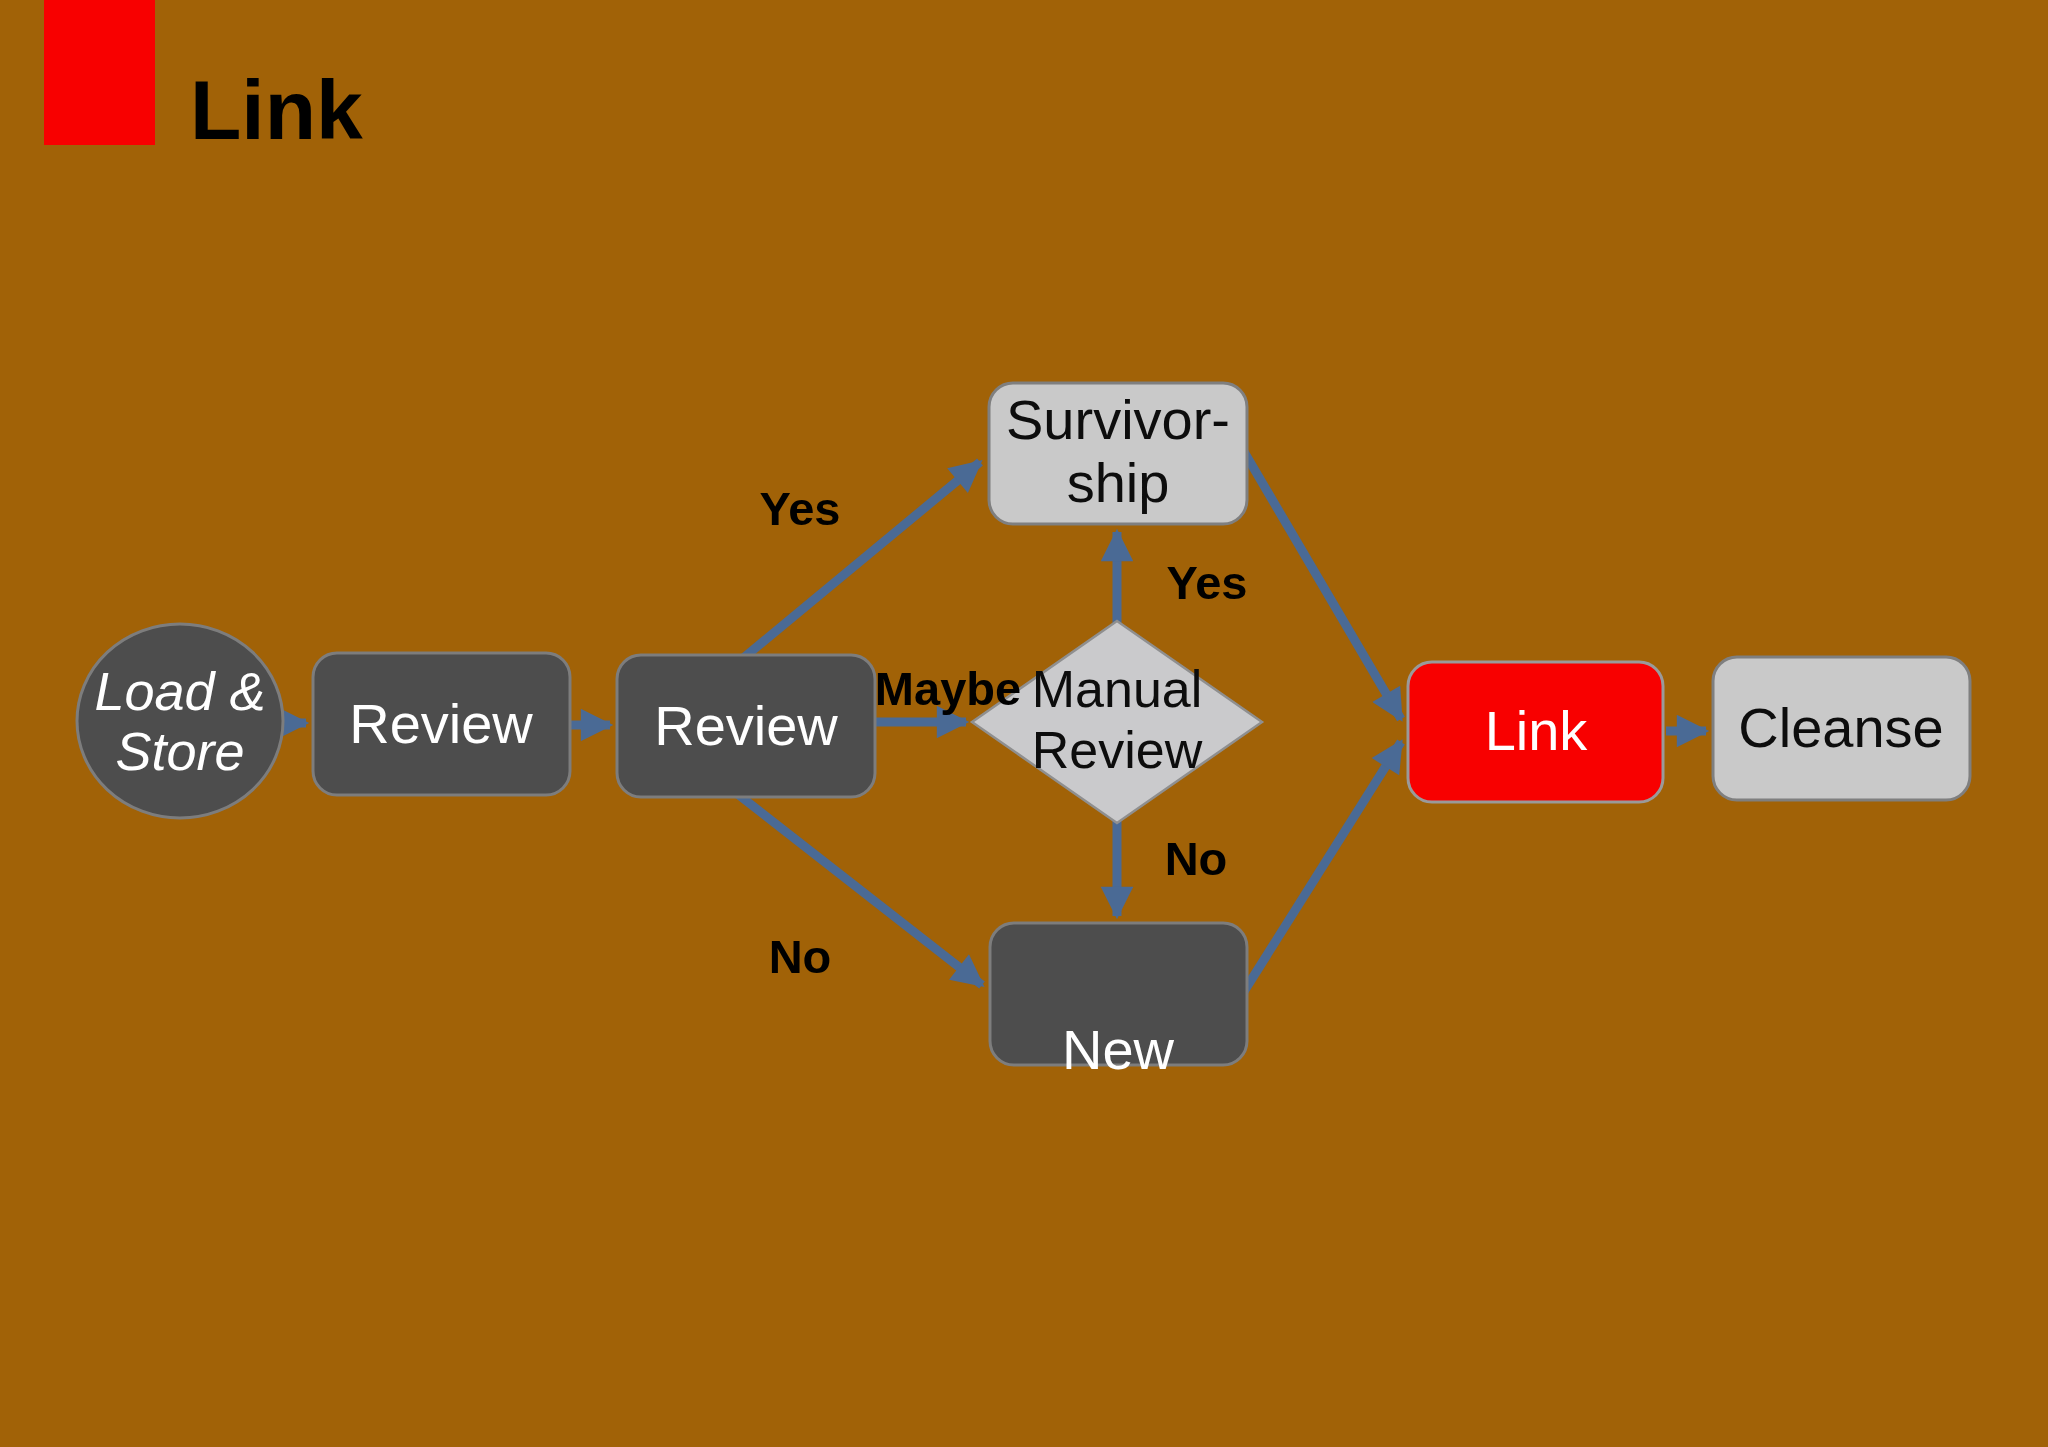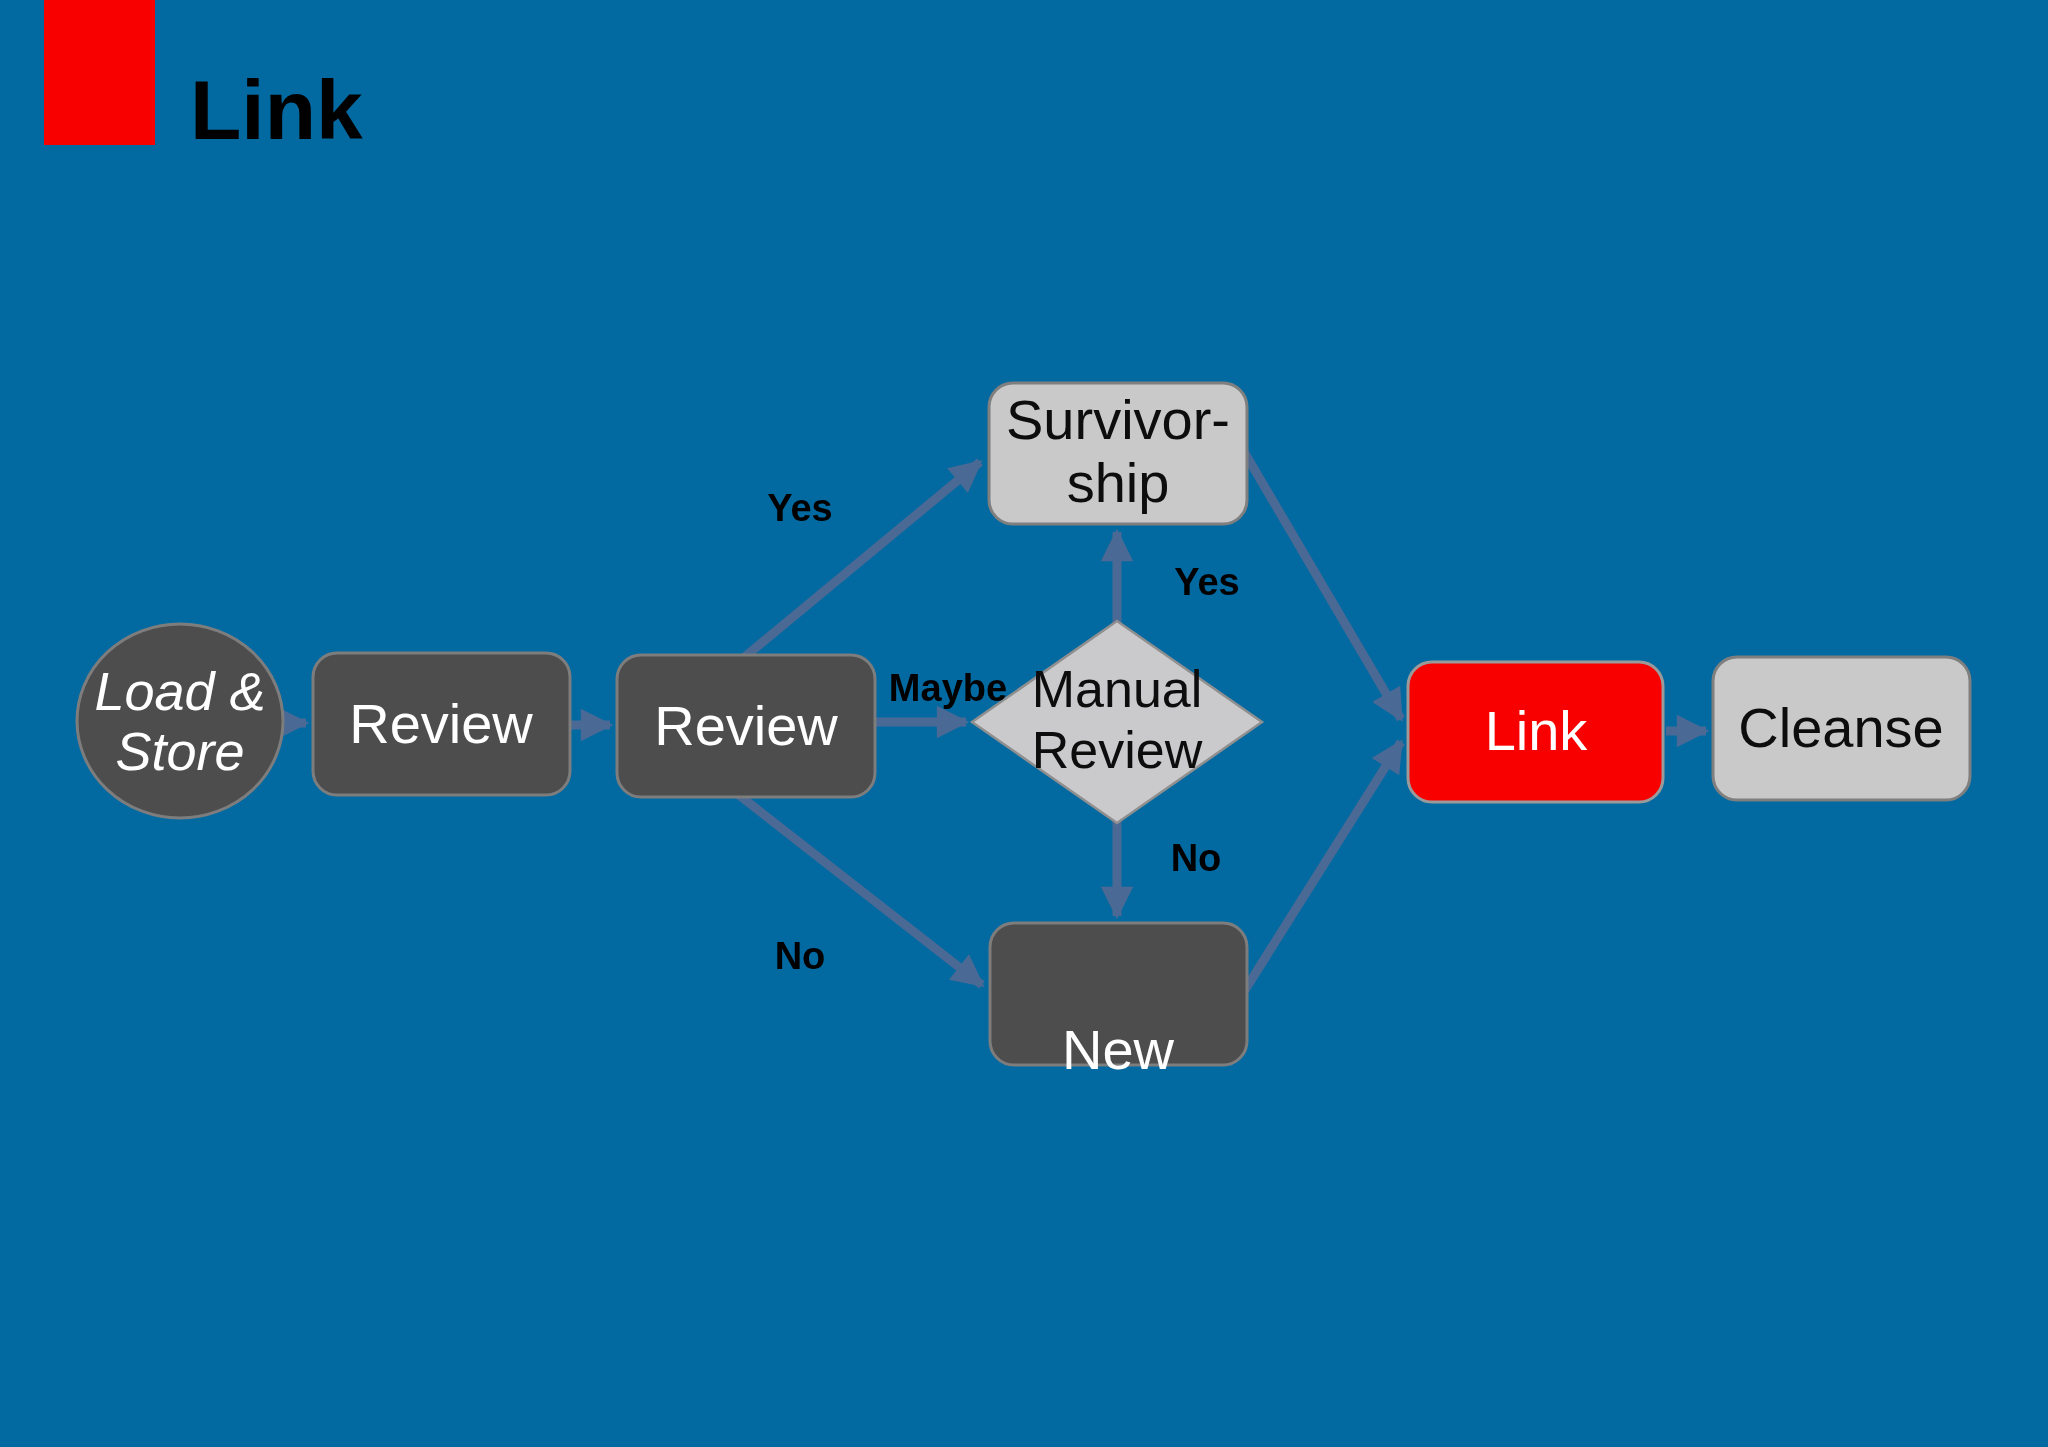--- a/index.html
+++ b/index.html
@@ -4,40 +4,40 @@
 <style>
   :root{
     --accent-red:#f80000;
     --dark-node:#4d4d4d;
     --light-node:#c9c9c9;
     --arrow:#4a6a95;
   }
   *{box-sizing:border-box;}
   html,body{margin:0;padding:0;background:#ffffff;}
   body{font-family:"Liberation Sans", sans-serif;}
-  .slide{position:relative;width:2048px;height:1447px;background:#0369a1;overflow:hidden;}
+  .slide{position:relative;width:2048px;height:1447px;background:#a16207;overflow:hidden;}
 
   .accent-square{position:absolute;left:44px;top:0;width:111px;height:145px;background:var(--accent-red,#f80000);}
   .title{position:absolute;left:190px;top:68px;margin:0;font-size:84px;line-height:1;font-weight:bold;color:#000;}
 
   .diagram{position:absolute;left:0;top:0;width:2048px;height:1447px;}
 
   .edge{stroke:var(--arrow,#4a6a95);stroke-width:9;fill:none;}
   .node-dark{fill:var(--dark-node,#4d4d4d);stroke:#7d7d7d;stroke-width:3;}
   .node-light{fill:var(--light-node,#c9c9c9);stroke:#7f7f7f;stroke-width:3;}
   .node-red{fill:var(--accent-red,#f80000);stroke:#9a9a9a;stroke-width:3;}
   .node-diamond{fill:#cacacc;stroke:#8f8f8f;stroke-width:2.5;}
 
   .node-label{position:absolute;transform:translate(-50%,-50%);text-align:center;
     font-size:56px;line-height:1.12;white-space:pre-line;color:#fff;pointer-events:none;}
   .node-label.on-light{color:#0d0d0d;}
   .node-label.circle-label{font-size:54px;font-style:italic;}
   .node-label.diamond-label{font-size:52px;line-height:1.18;color:#0d0d0d;}
 
-  .edge-label{position:absolute;transform:translate(-50%,-50%);font-size:38px;font-weight:bold;color:#000;white-space:nowrap;}
+  .edge-label{position:absolute;transform:translate(-50%,-50%);font-size:47px;font-weight:bold;color:#000;white-space:nowrap;}
 
   .footer-bar{position:absolute;left:44px;top:1302px;width:1954px;height:49px;background:var(--accent-red,#f80000);}
   .oracle-logo{position:absolute;right:130px;top:50%;transform:translateY(-50%);
     color:#fff;font-size:40px;font-weight:bold;letter-spacing:3px;line-height:1;}
   .oracle-logo sup{font-size:13px;letter-spacing:0;vertical-align:top;line-height:1;}
 </style>
 </head>
 <body>
 
 <div class="slide">

